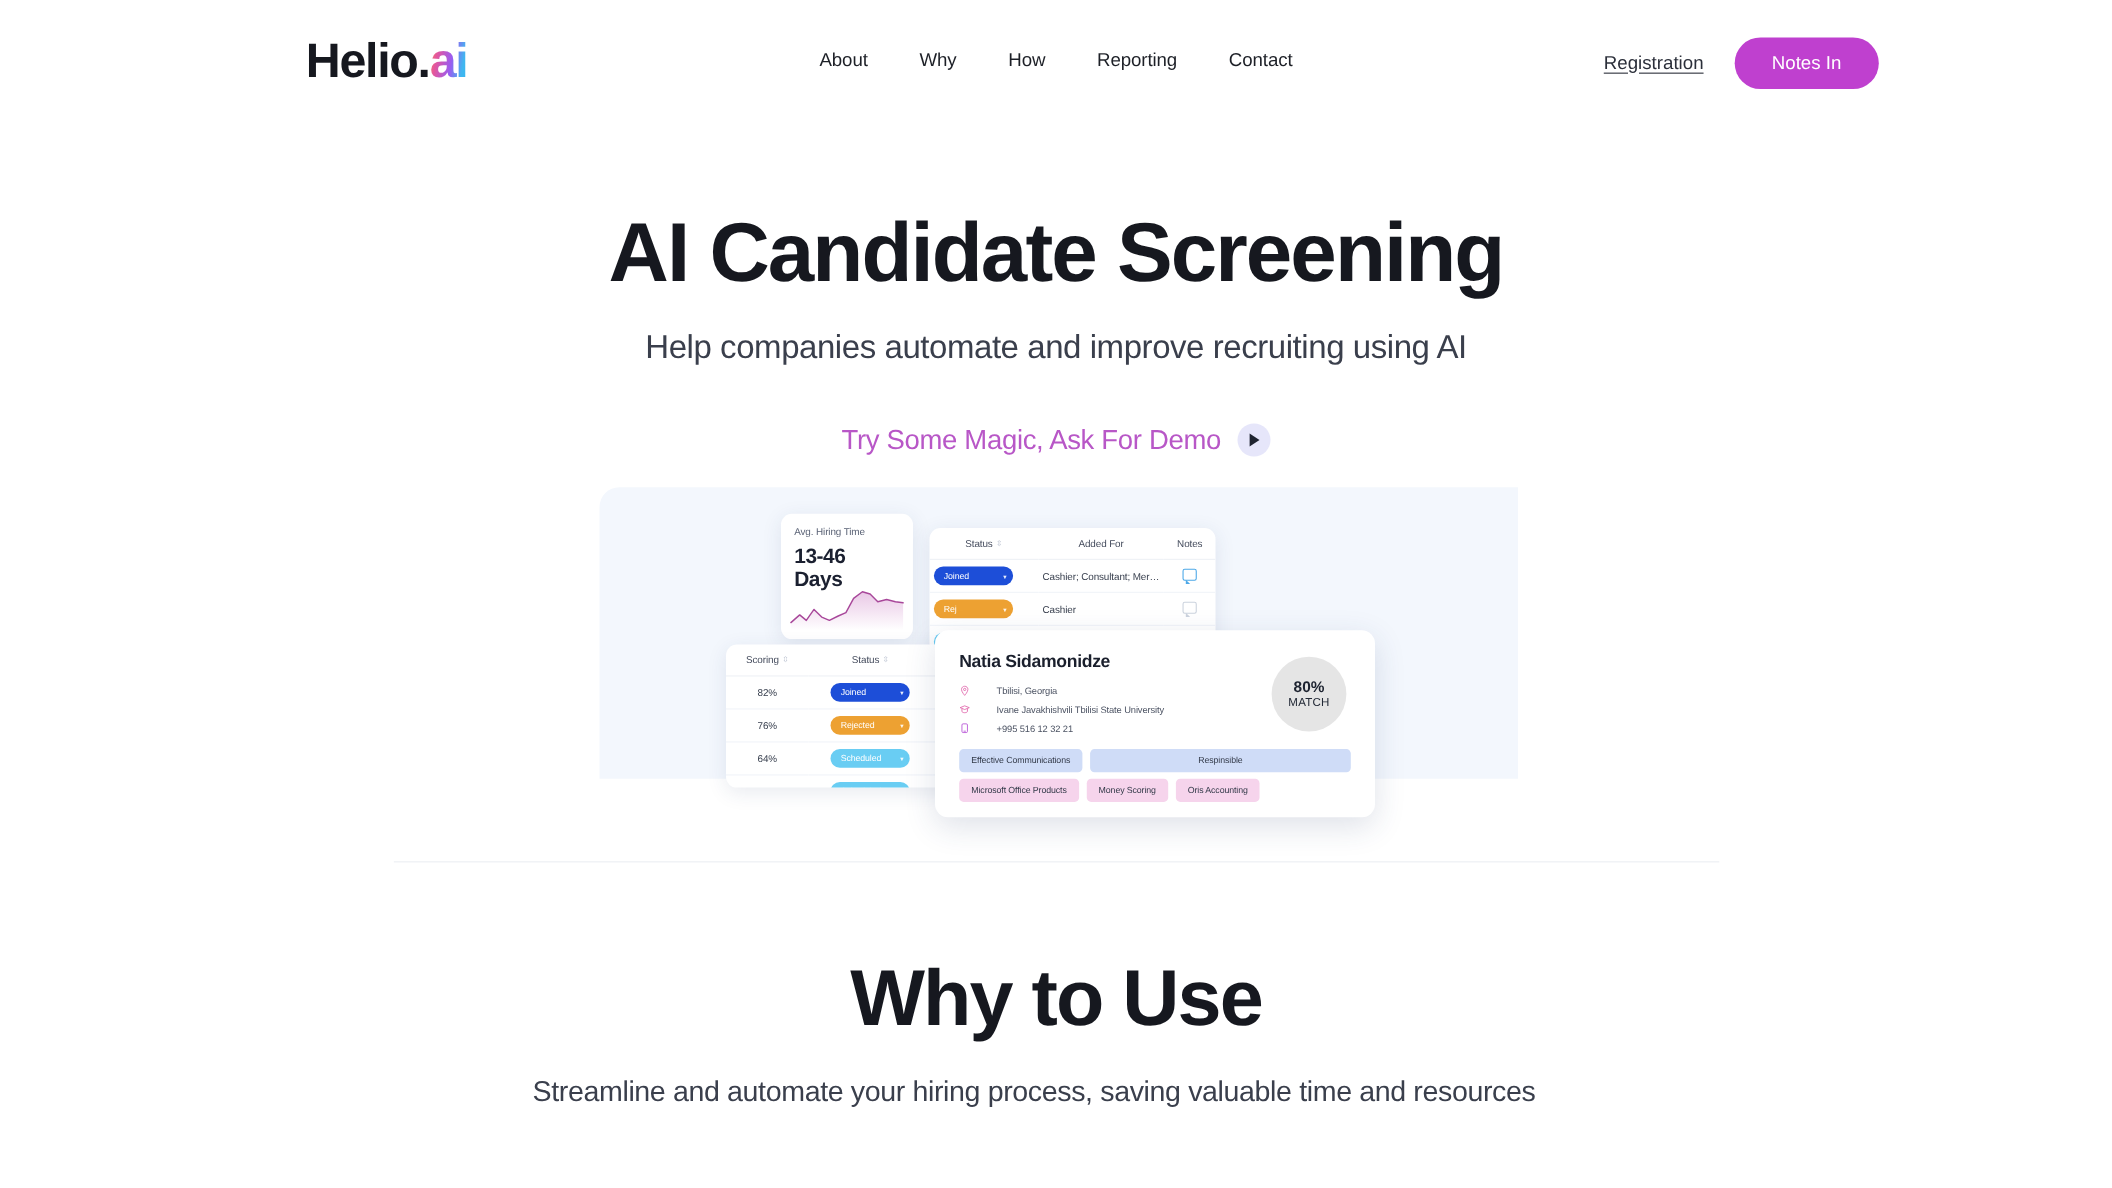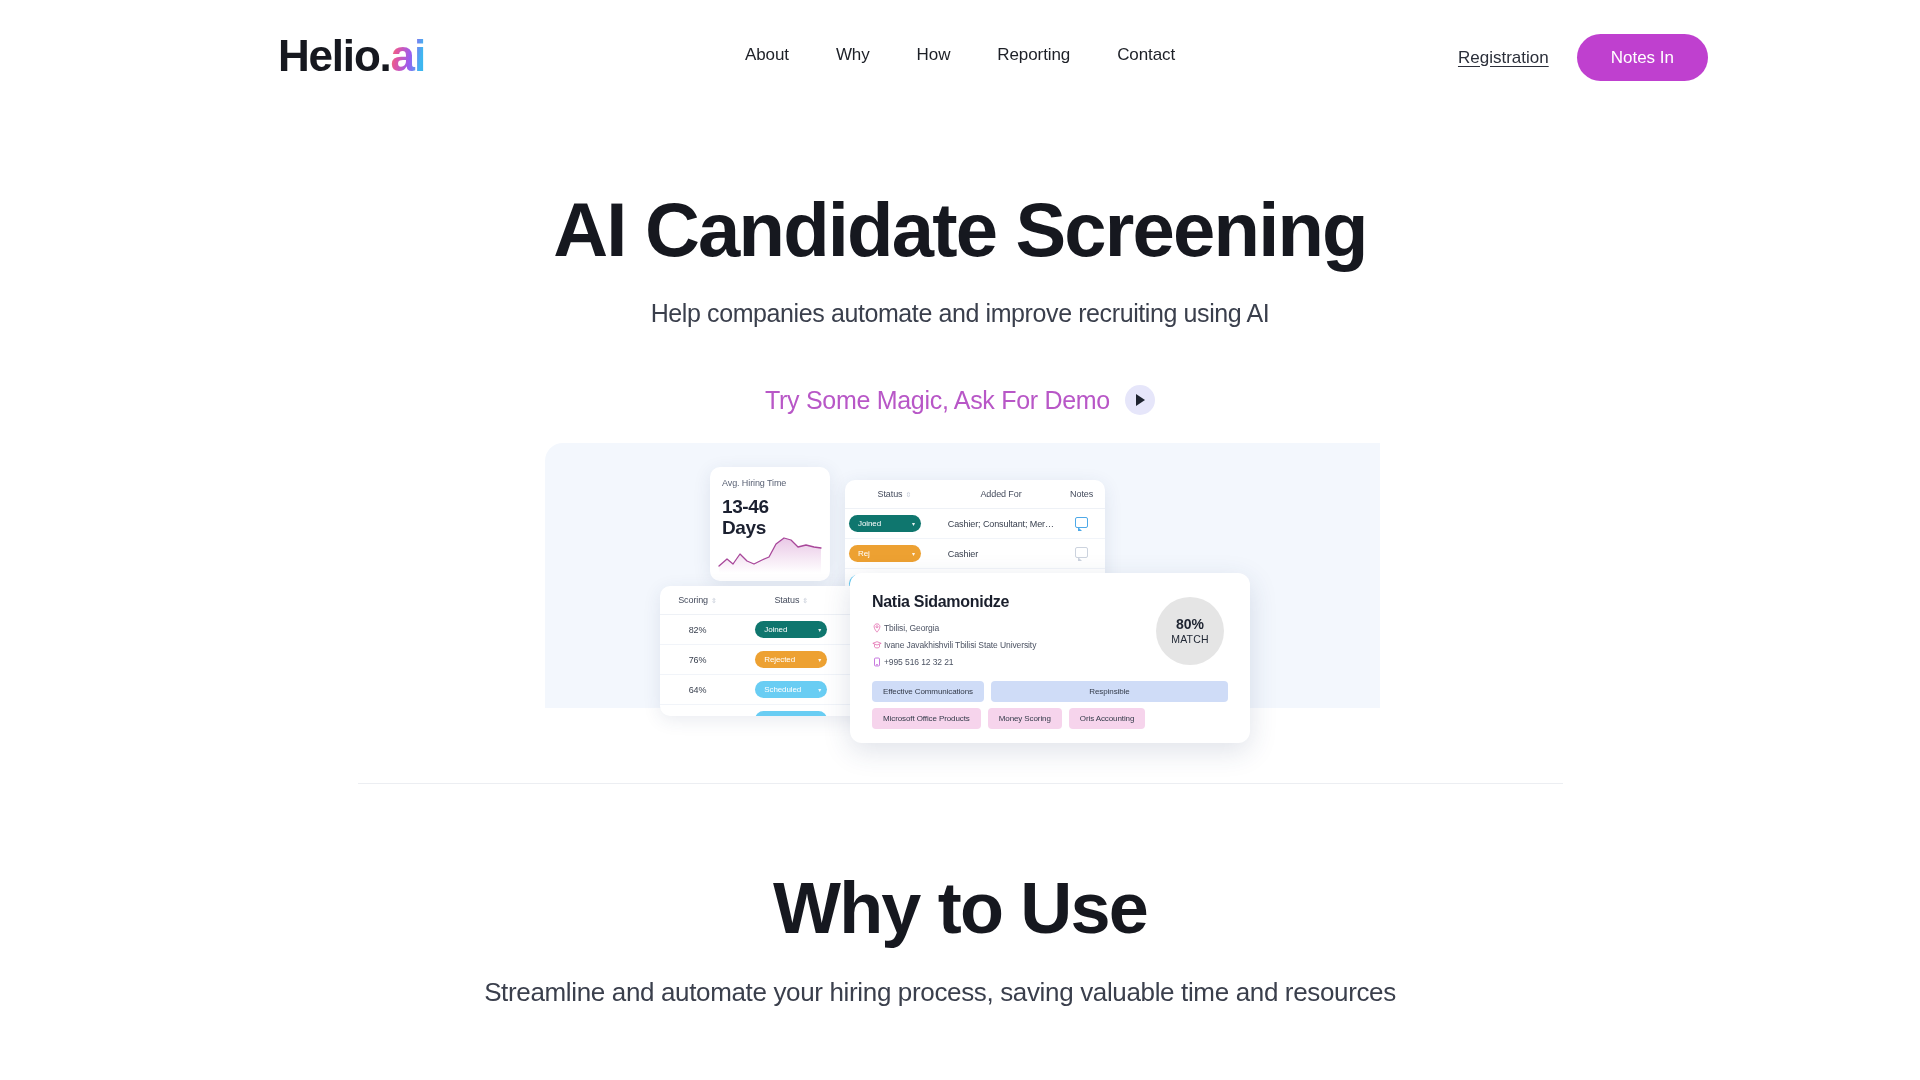--- a/index.html
+++ b/index.html
@@ -73,21 +73,21 @@
     position: absolute; top: 190px; left: 0; width: 1920px;
     text-align: center;
     font-size: 76px; font-weight: bold;
     color: #16181f; letter-spacing: -1.8px;
     line-height: 1.05;
   }
 
   .hero-sub {
     position: absolute; top: 299px; left: 0; width: 1920px;
     text-align: center;
-    font-size: 25px; color: #3a3f4c; letter-spacing: -0.4px;
+    font-size: 30px; color: #3a3f4c; letter-spacing: -0.4px;
   }
 
   .hero-cta {
     position: absolute; top: 385px; left: 0; width: 1920px;
     display: flex; align-items: center; justify-content: center; gap: 15px;
   }
   .hero-cta-text {
     font-size: 25px; color: #b857c7; letter-spacing: -0.3px;
     cursor: pointer; white-space: nowrap;
   }
@@ -154,21 +154,21 @@
   .cell-center { text-align: center; }
   .cell-trunc { white-space: nowrap; overflow: hidden; text-overflow: ellipsis; }
 
   .pill {
     display: inline-flex; align-items: center; justify-content: space-between;
     border-radius: 11px; color: #fff;
     font-size: 8px; padding: 4px 6px 4px 9px;
     min-width: 72px; letter-spacing: -0.1px;
   }
   .pill .pchev { font-size: 6px; opacity: .9; margin-left: 6px; }
-  .pill-joined    { background: #0f766e; }
+  .pill-joined    { background: #1d4ed8; }
   .pill-rejected  { background: #eda132; }
   .pill-scheduled { background: #69cdf3; }
 
   .note-icon {
     display: inline-block; width: 13px; height: 11px;
     border: 1.4px solid #4ea9e8; border-radius: 2px;
     position: relative;
   }
   .note-icon::after {
     content: ""; position: absolute; left: 2px; bottom: -4px;
@@ -184,21 +184,21 @@
     left: 305px; top: 130px; width: 400px; height: 170px;
     padding: 20px 22px 0 22px;
     box-shadow: 0 8px 28px rgba(40,60,110,0.15);
     border-radius: 12px;
   }
   .cand-name {
     font-size: 16px; font-weight: bold; color: #1a1f2c; letter-spacing: -0.3px;
   }
   .cand-rows { margin-top: 12px; }
   .cand-row {
-    display: flex; gap: 2px;
+    display: flex; gap: 24px;
     font-size: 8.5px; color: #4c5363; margin-bottom: 7px; letter-spacing: -0.1px;
   }
   .ci { width: 10px; height: 10px; flex: 0 0 10px; }
 
   .match-circle {
     position: absolute; right: 26px; top: 24px;
     width: 68px; height: 68px; border-radius: 50%;
     background: #e5e5e5;
     display: flex; flex-direction: column;
     align-items: center; justify-content: center;

